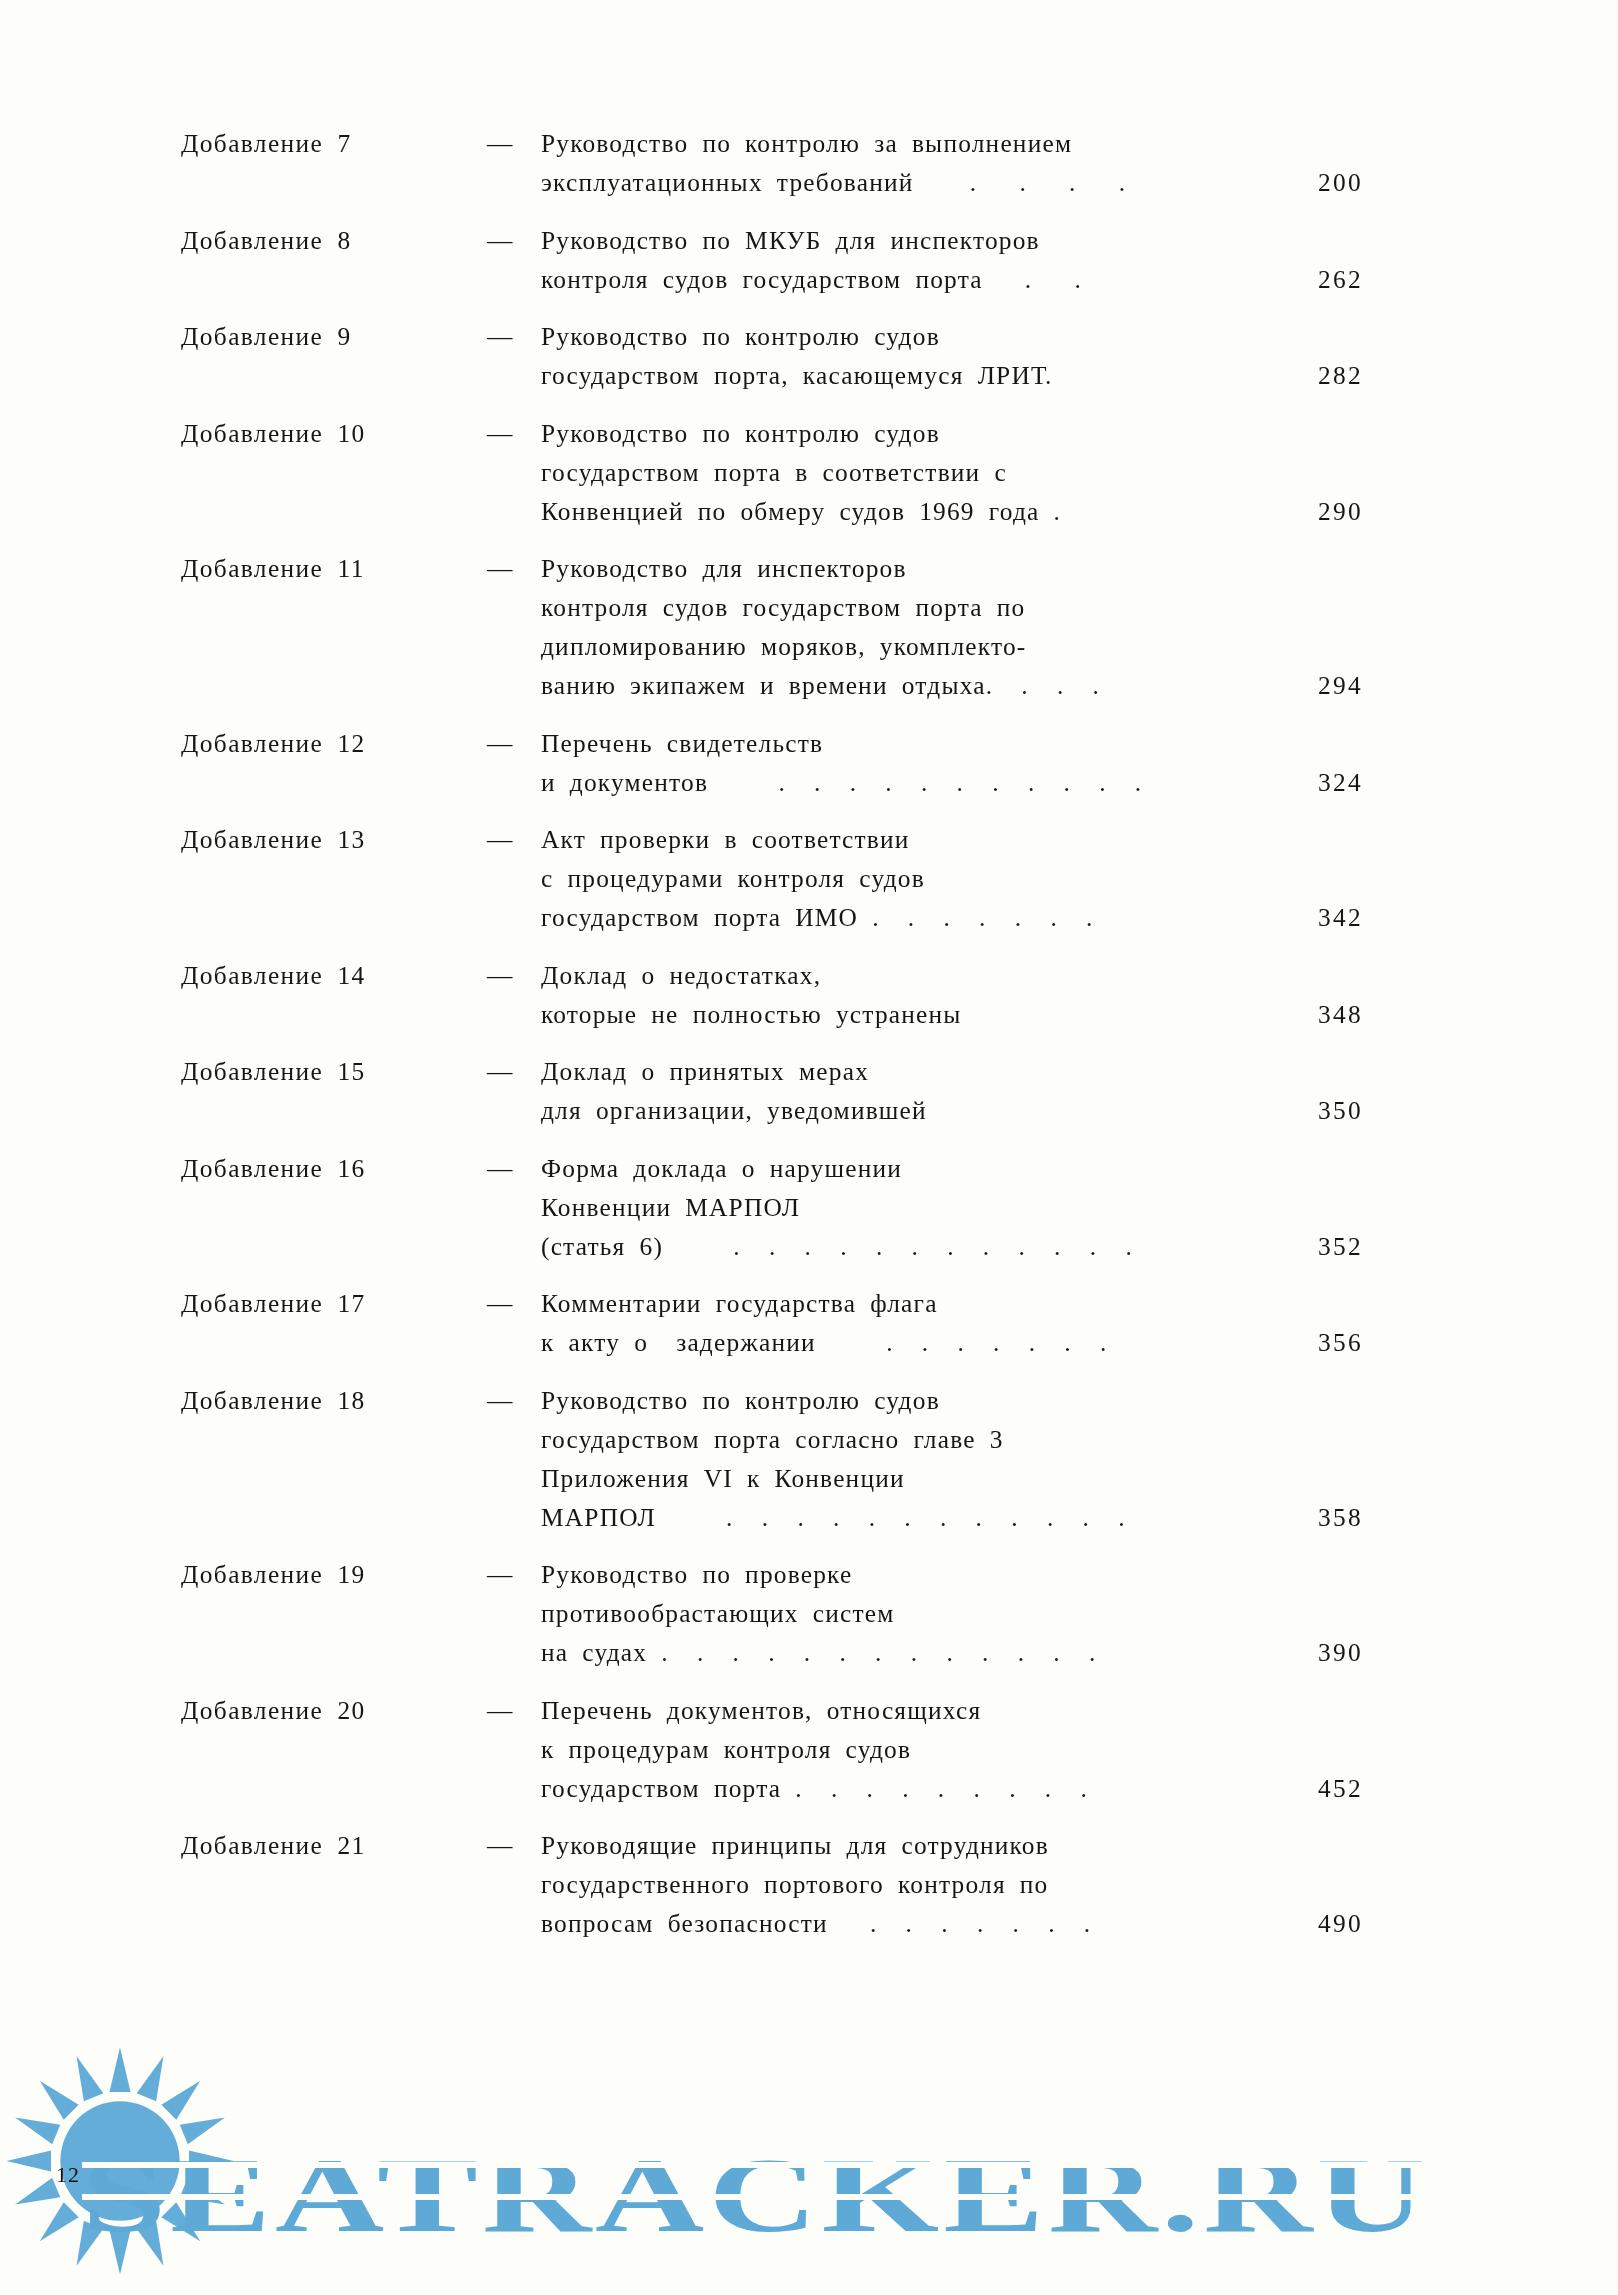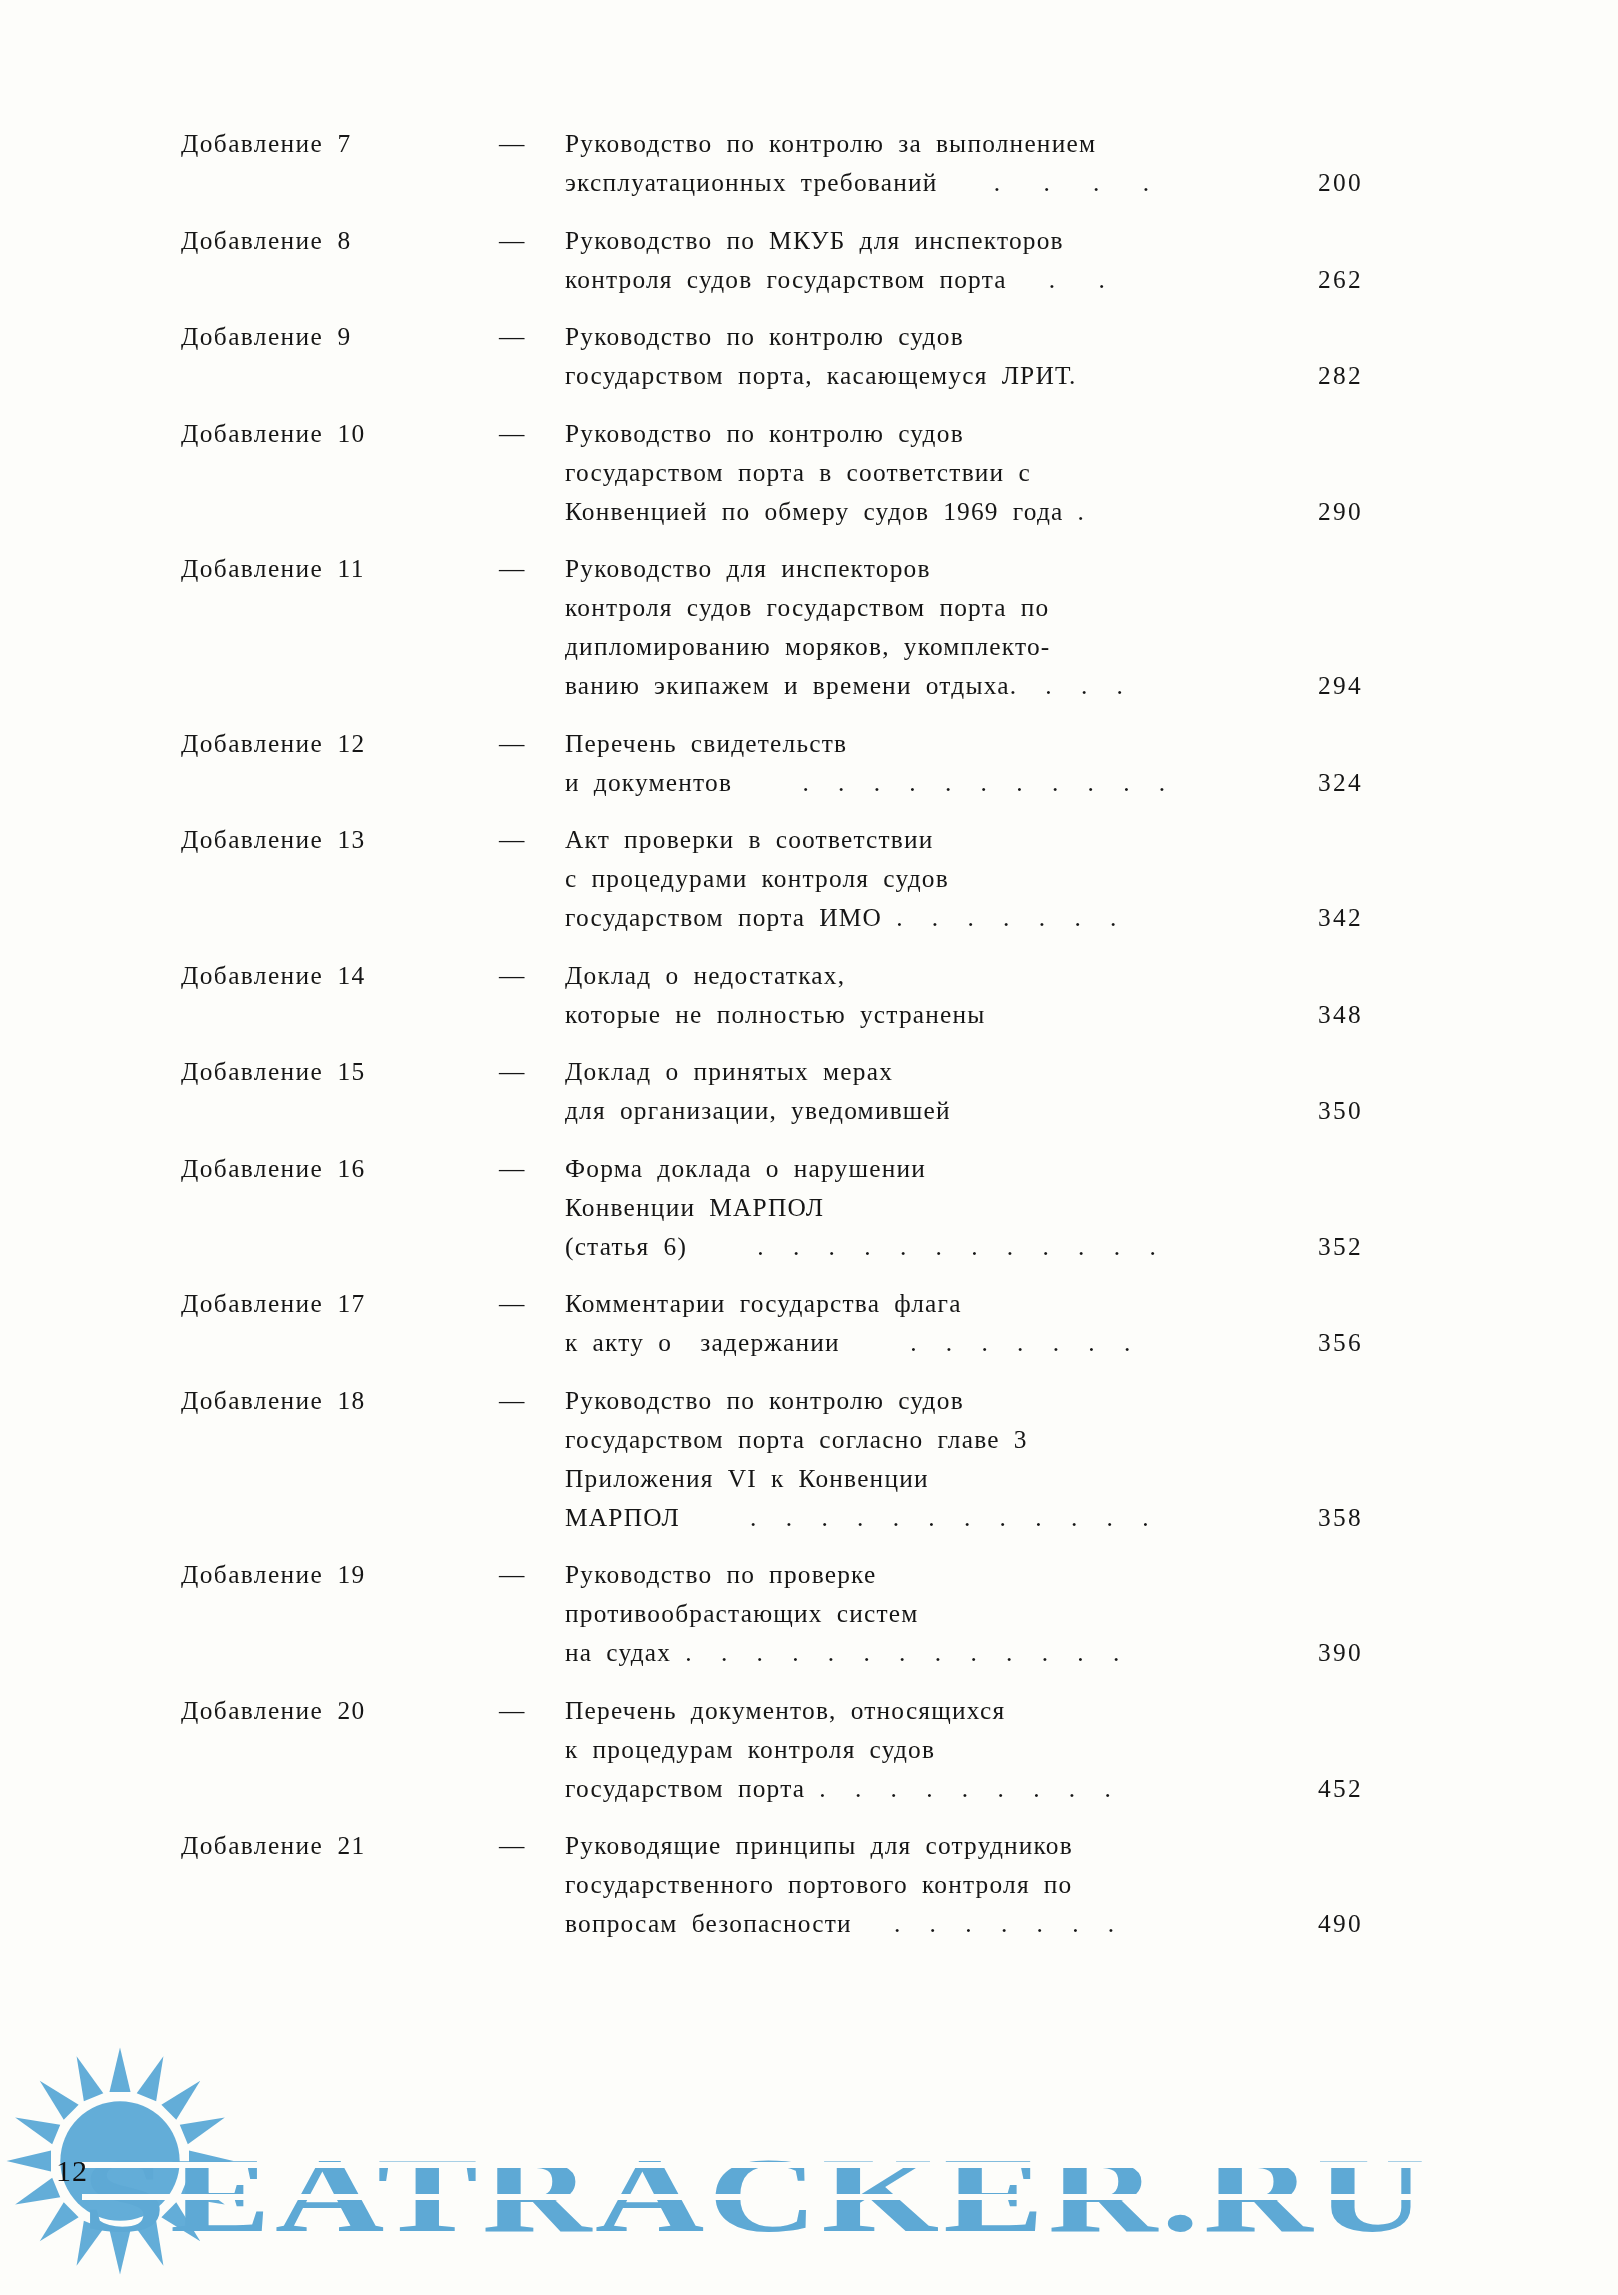--- a/index.html
+++ b/index.html
@@ -14,21 +14,20 @@
   .toc {
     position:absolute;
     top:124px;
     left:181px;
     right:207px;
   }
   .entry {
     display:grid;
     grid-template-columns:306px 54px 1fr 93px;
     margin-bottom:18.5px;
-    gap:12px;
   }
   .label, .dash, .line, .pageno {
     font-size:25.4px;
     line-height:39px;
   }
   .label { letter-spacing:1.4px; word-spacing:6.5px; white-space:nowrap; }
   .dash  { text-align:left; }
   .text  { min-width:0; }
   .line  { letter-spacing:1.2px; word-spacing:6.5px; white-space:pre-wrap; }
   .pageno{
@@ -44,21 +43,21 @@
     left:2.8px;
     bottom:16.7px;
     width:234px;
     height:234px;
     z-index:1;
   }
   .page-number {
     position:absolute;
     left:56px;
     bottom:107px;
-    font-size:30px;
+    font-size:22px;
     letter-spacing:0.9px;
     color:#101010;
     z-index:3;
   }
   .wm {
     position:absolute;
     left:82px;
     right:9.3px;
     bottom:47px;
     height:134px;

